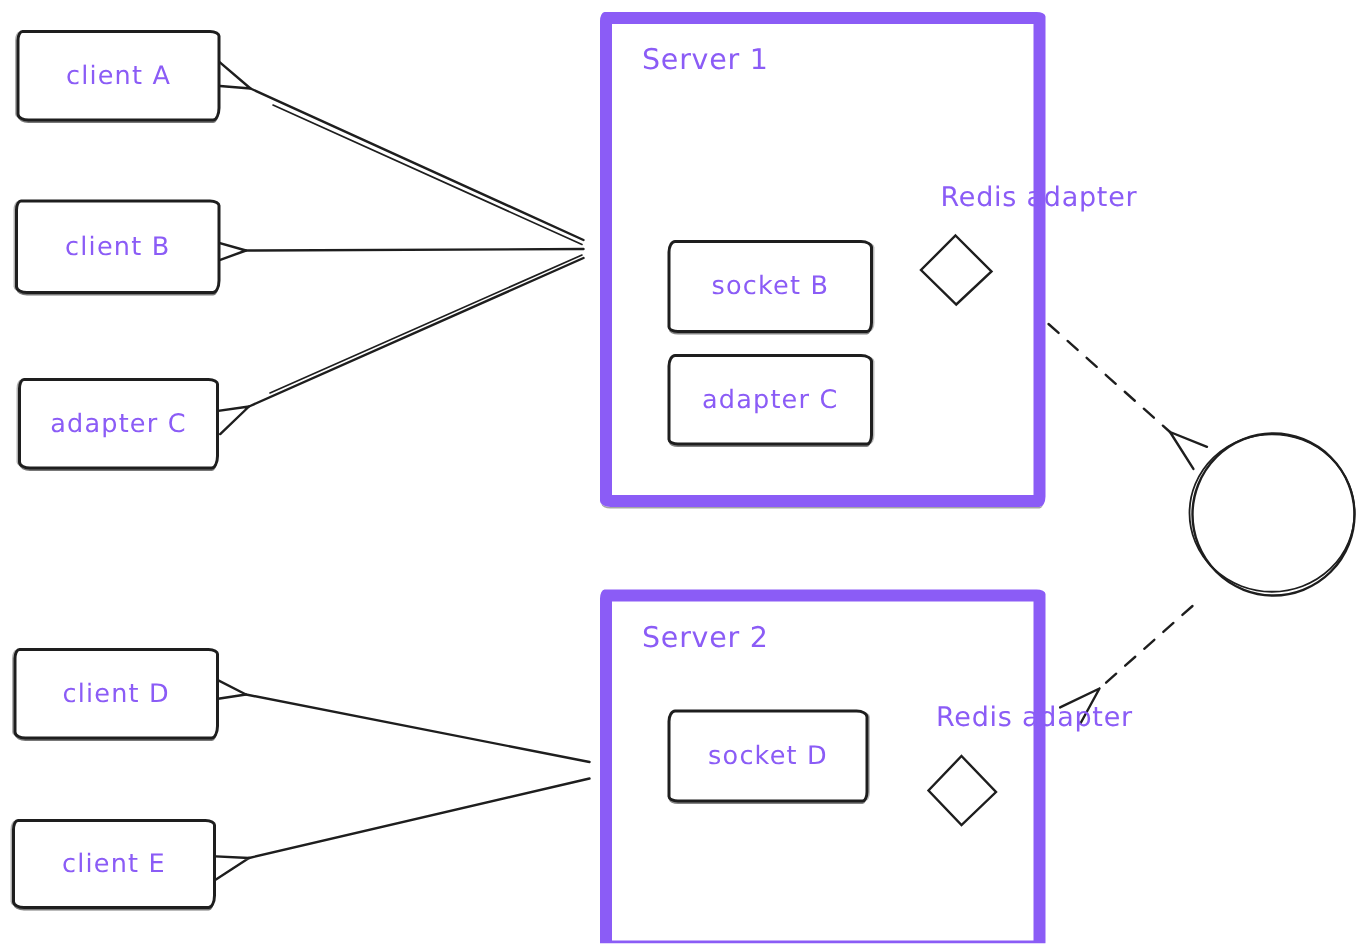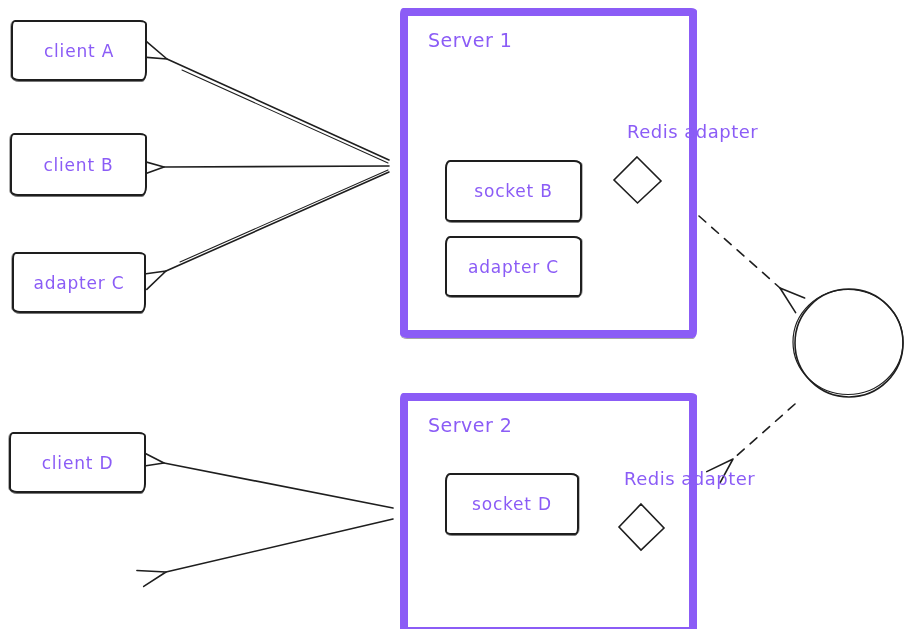--- a/index.html
+++ b/index.html
@@ -111,20 +111,23 @@
   </div>
   <div class="node client" style="left:10px; top:133px; width:133px; height:59px;">
     <span>client B</span>
   </div>
   <div class="node client" style="left:12px; top:252px; width:130px; height:57px;">
     <span>adapter C</span>
   </div>
   <div class="node client" style="left:9px; top:432px; width:133px; height:57px;">
     <span>client D</span>
   </div>
+  <div class="node client" style="left:8px; top:546px; width:132px; height:56px;">
+    <span>client E</span>
+  </div>
 
   <div class="server" style="left:400px; top:8px; width:281px; height:314px;">
     <div class="server-title">Server 1</div>
     <div class="node socket" style="left:37px; top:144px; width:133px; height:58px;">
       <span>socket B</span>
     </div>
     <div class="node socket" style="left:37px; top:220px; width:133px; height:57px;">
       <span>adapter C</span>
     </div>
   </div>

